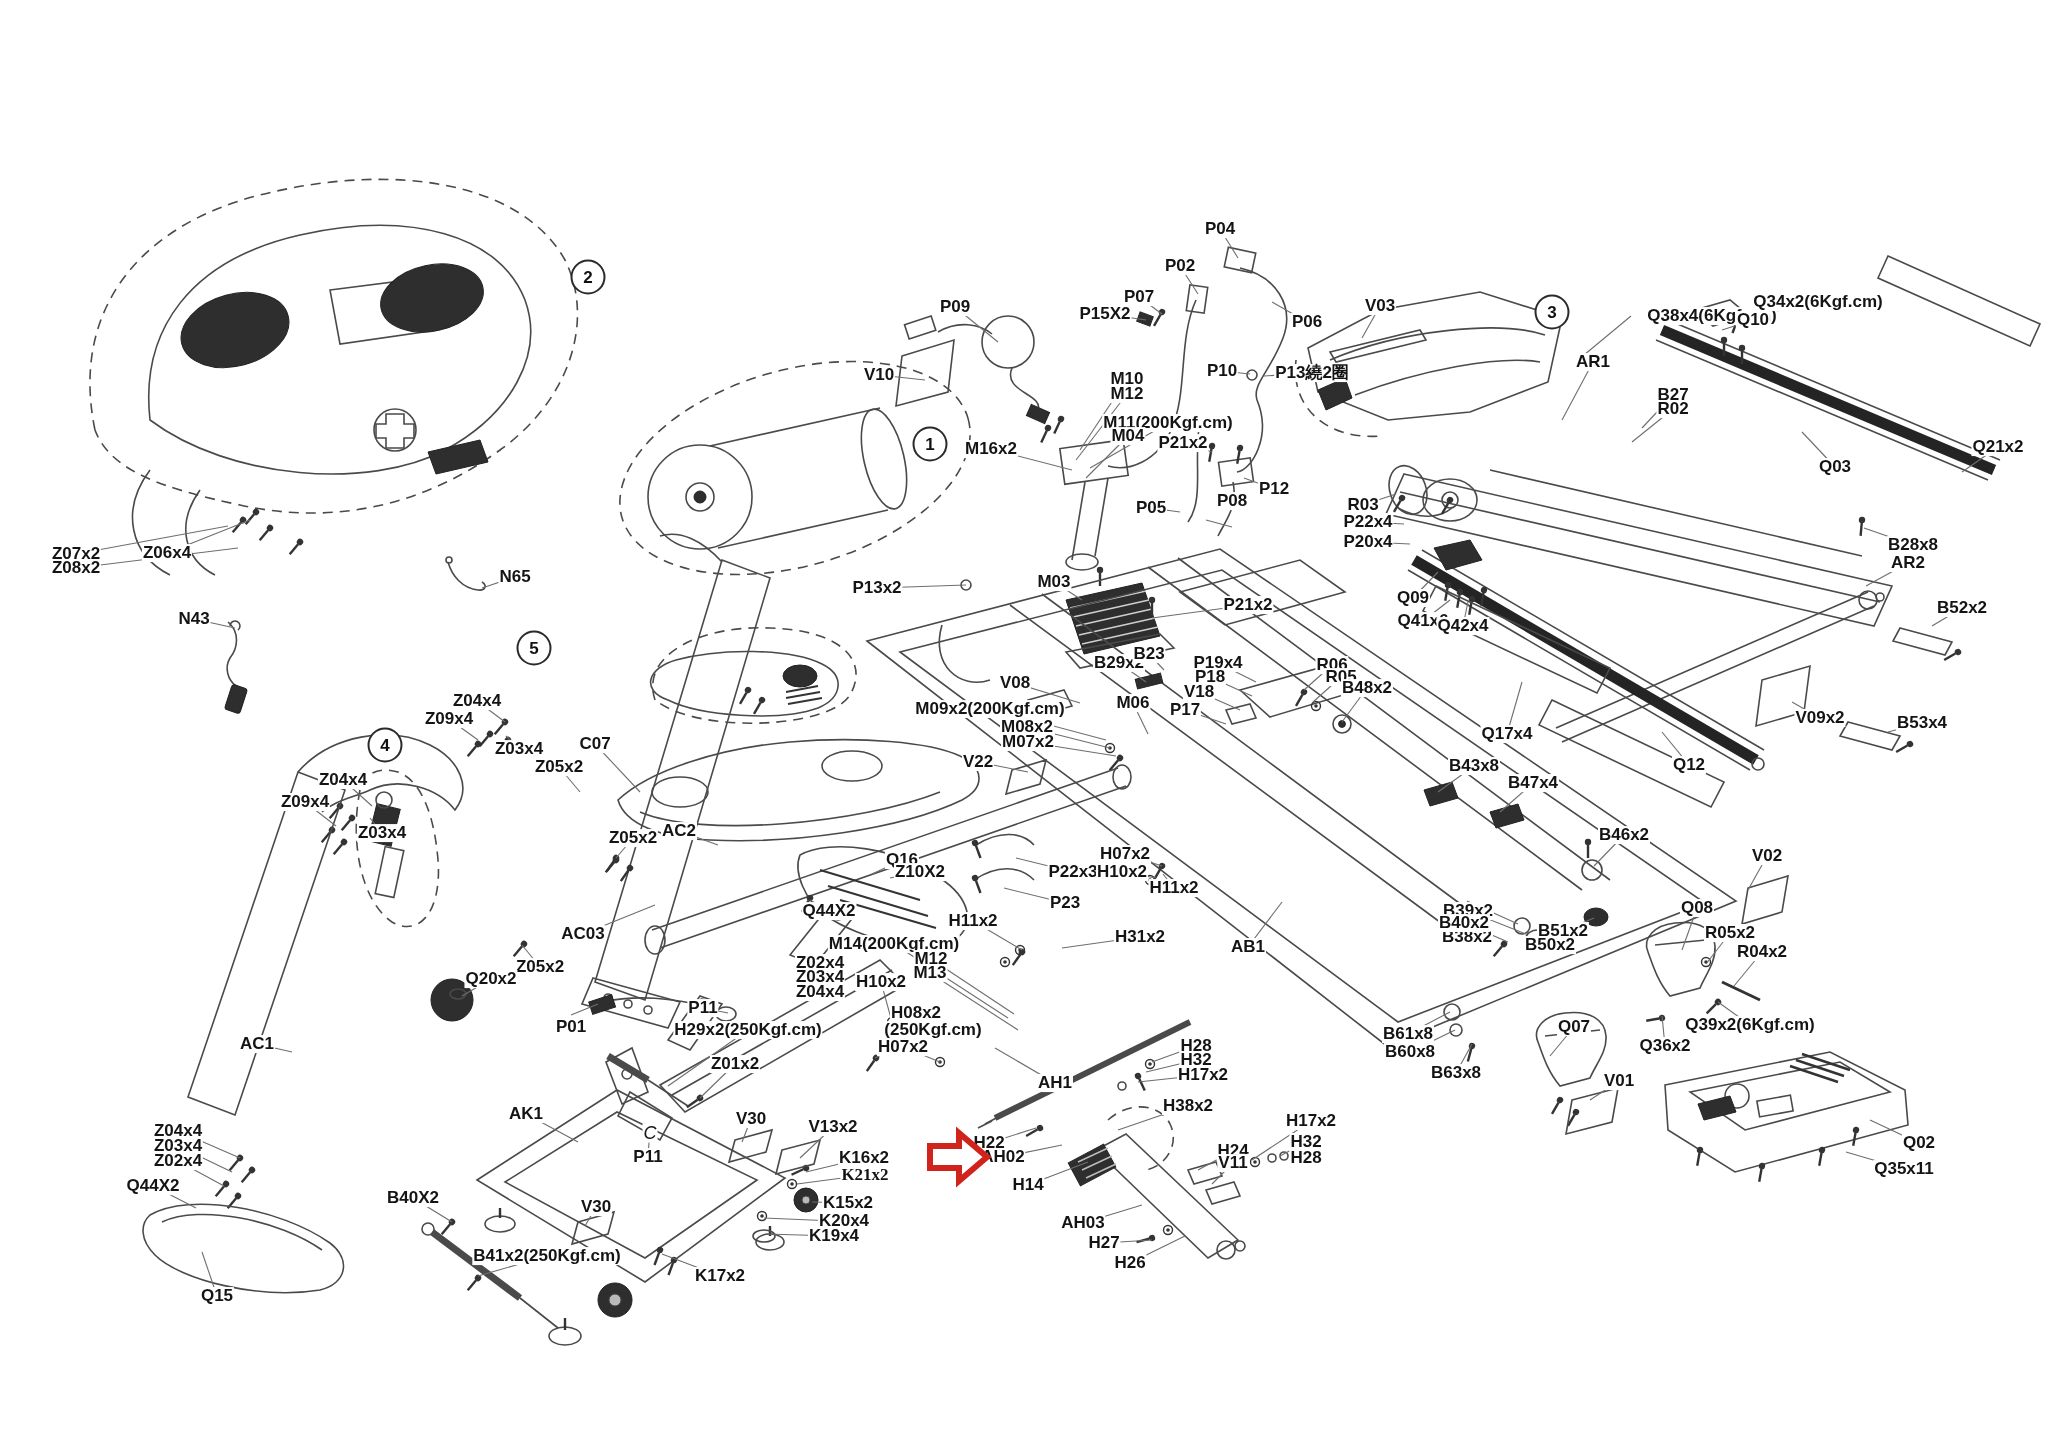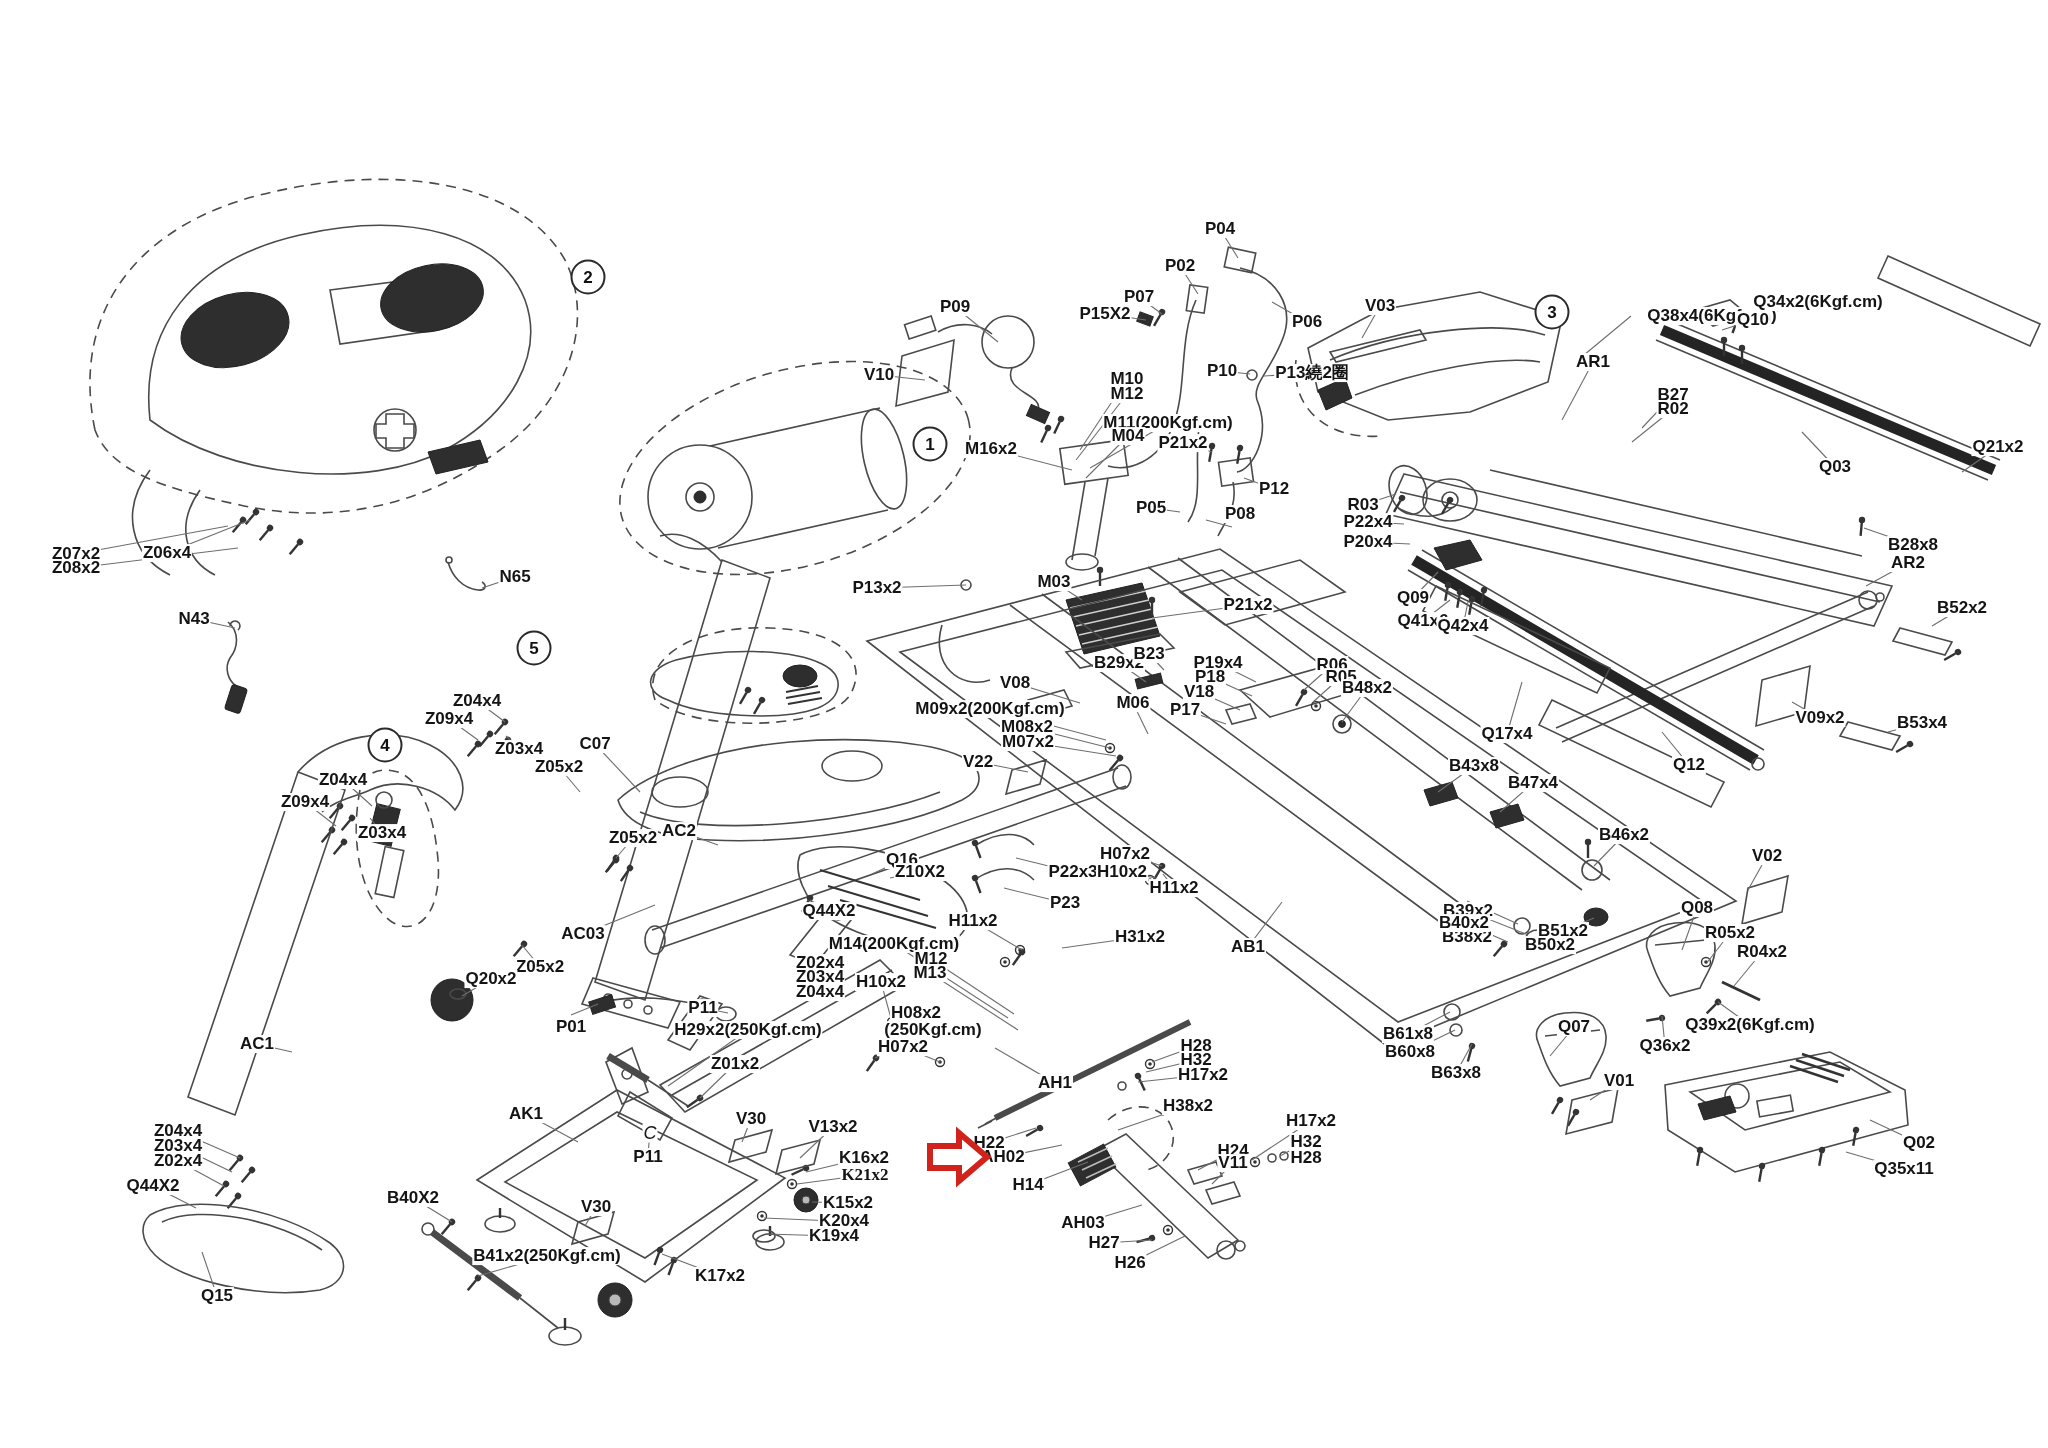--- a/index.html
+++ b/index.html
@@ -619,21 +619,21 @@
       <div class="lbl" style="left: 1380px; top: 306px;">V03</div>
       <div class="lbl" style="left: 1222px; top: 371px;">P10</div>
       <div class="lbl" style="left: 1312px; top: 373px;">P13繞2圈</div>
       <div class="lbl" style="left: 1127px; top: 379px;">M10</div>
       <div class="lbl" style="left: 1127px; top: 394px;">M12</div>
       <div class="lbl" style="left: 1168px; top: 423px;">M11(200Kgf.cm)</div>
       <div class="lbl" style="left: 1128px; top: 436px;">M04</div>
       <div class="lbl" style="left: 1183px; top: 443px;">P21x2</div>
       <div class="lbl" style="left: 1274px; top: 489px;">P12</div>
       <div class="lbl" style="left: 1151px; top: 508px;">P05</div>
-      <div class="lbl" style="left: 1232px; top: 514px; margin-left: 8px;">P08</div>
+      <div class="lbl" style="left: 1232px; top: 501px;">P08</div>
       <div class="lbl" style="left: 877px; top: 588px;">P13x2</div>
       <div class="lbl" style="left: 1054px; top: 582px;">M03</div>
       <div class="lbl" style="left: 1248px; top: 605px;">P21x2</div>
       <div class="lbl" style="left: 1119px; top: 663px;">B29x2</div>
       <div class="lbl" style="left: 1149px; top: 654px;">B23</div>
       <div class="lbl" style="left: 1218px; top: 663px;">P19x4</div>
       <div class="lbl" style="left: 1210px; top: 677px;">P18</div>
       <div class="lbl" style="left: 1199px; top: 692px;">V18</div>
       <div class="lbl" style="left: 1185px; top: 710px;">P17</div>
       <div class="lbl" style="left: 1015px; top: 683px;">V08</div>

